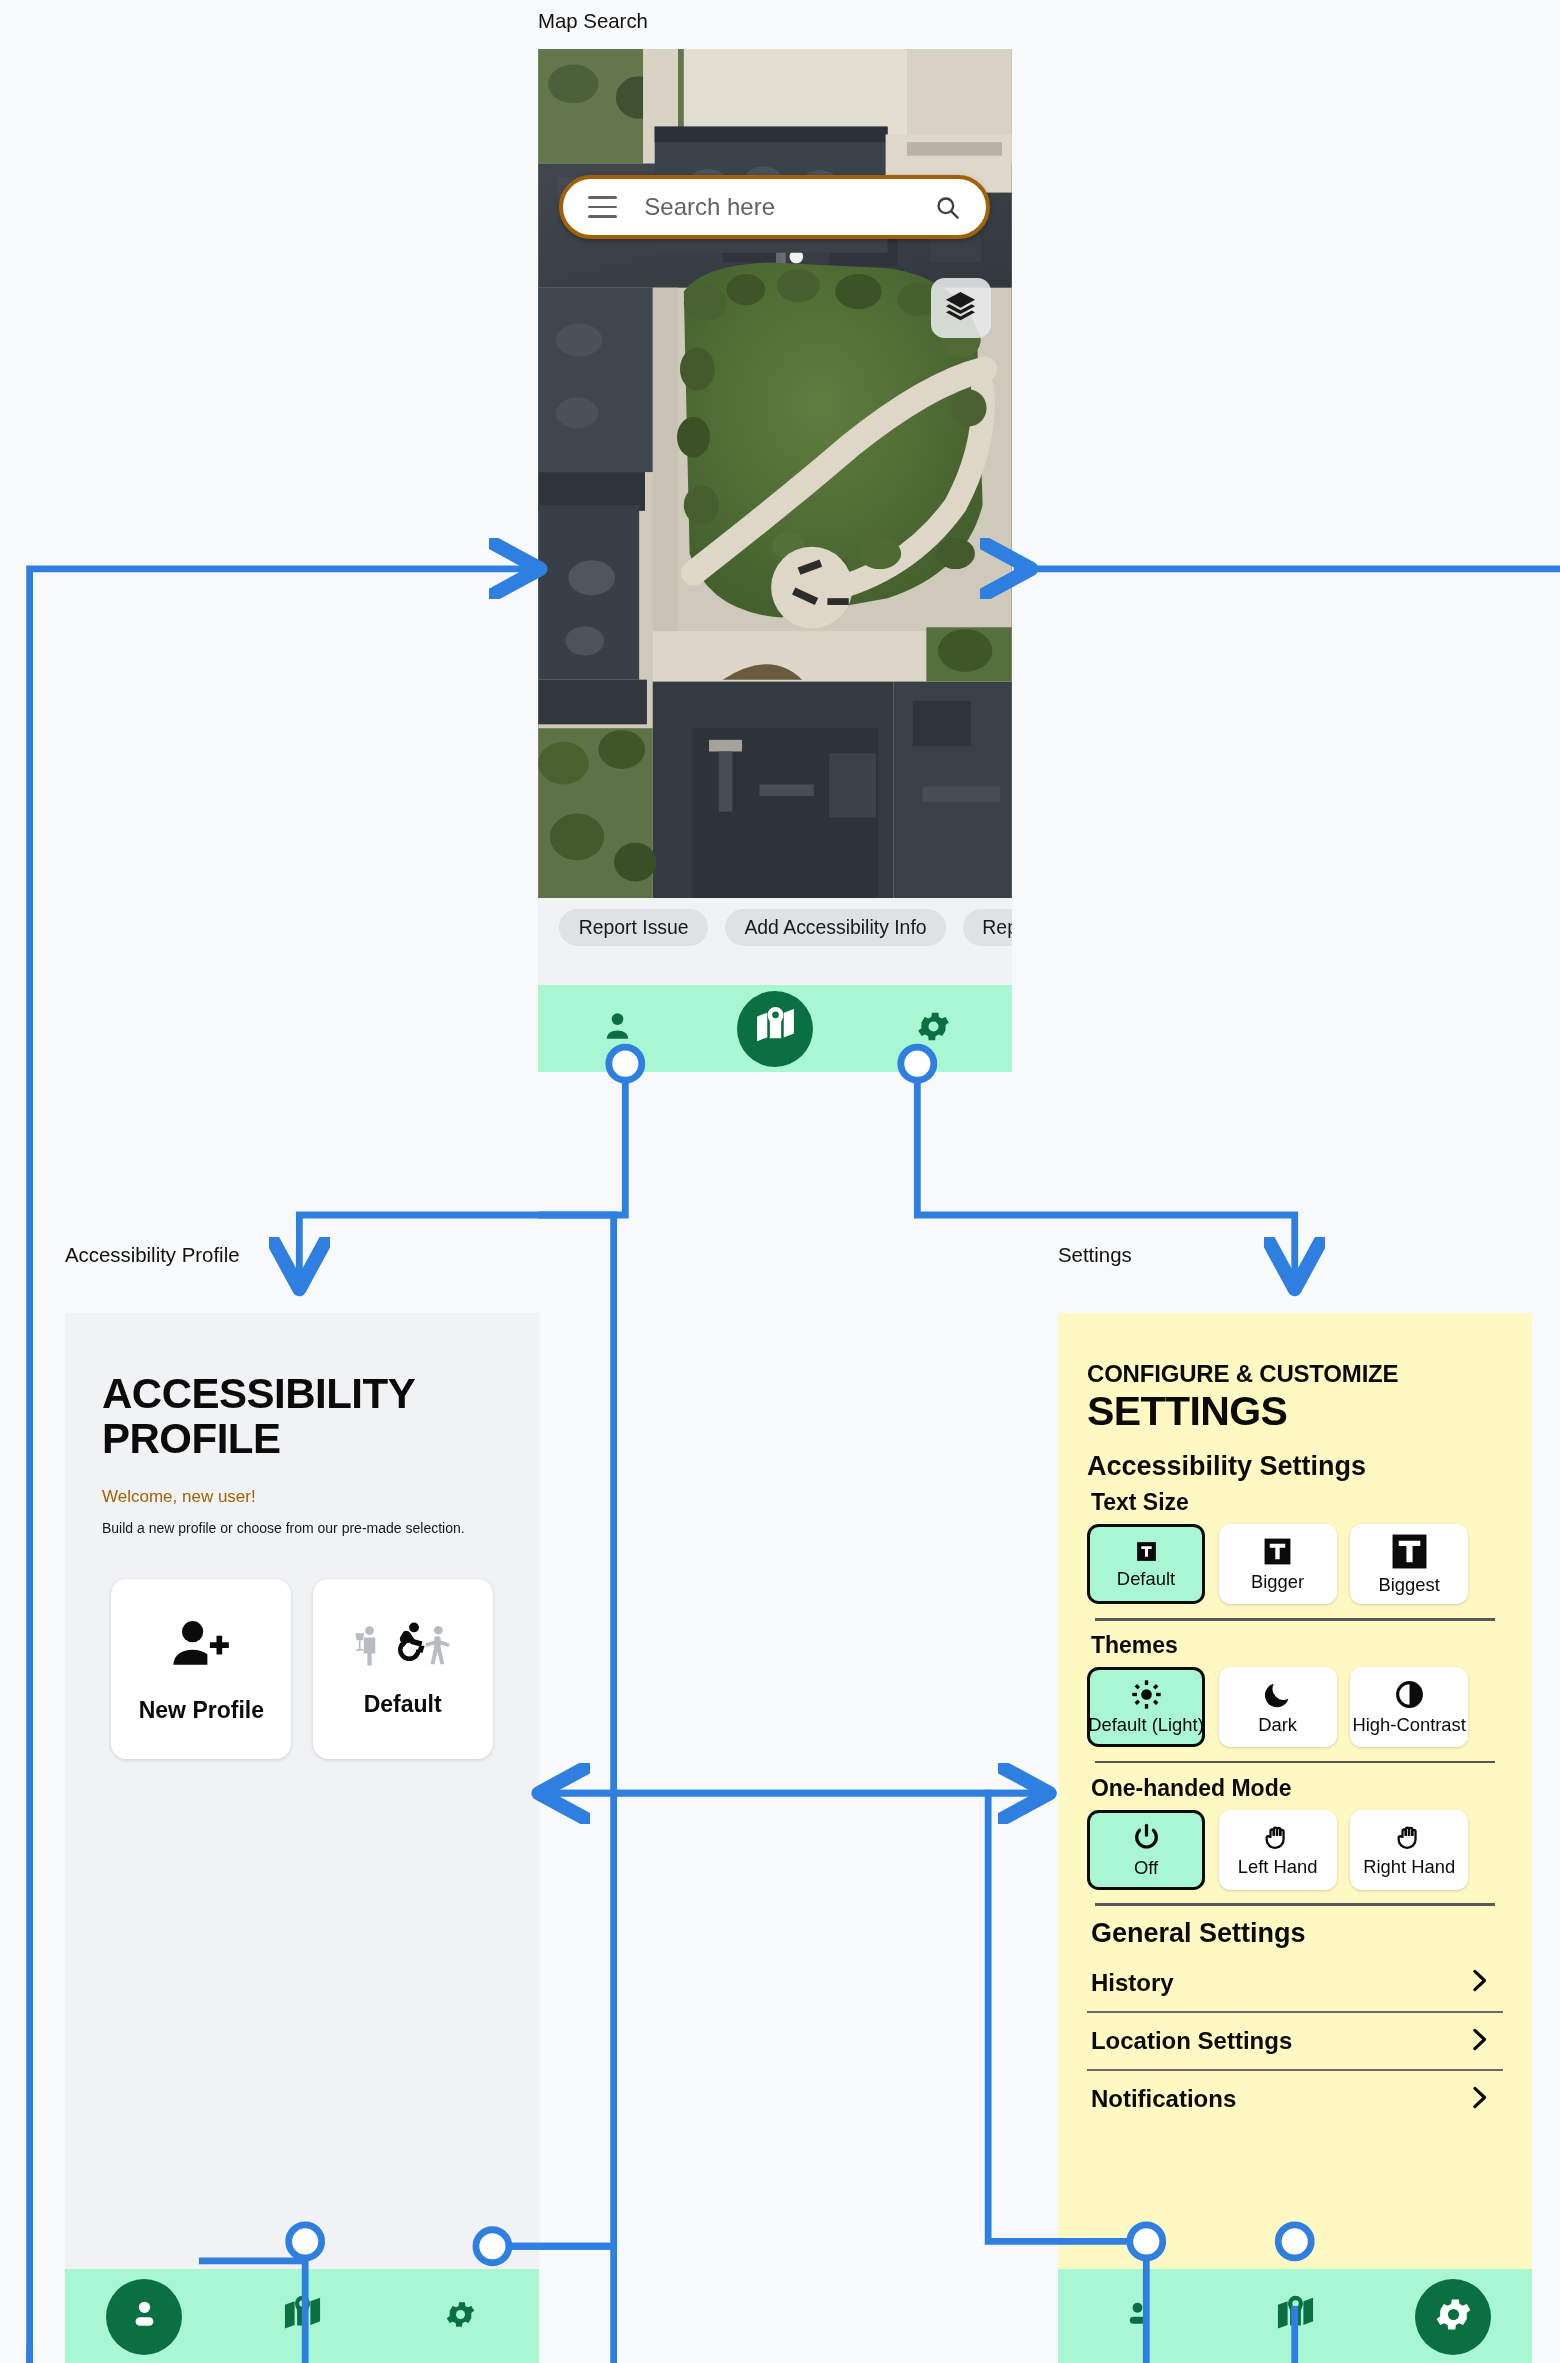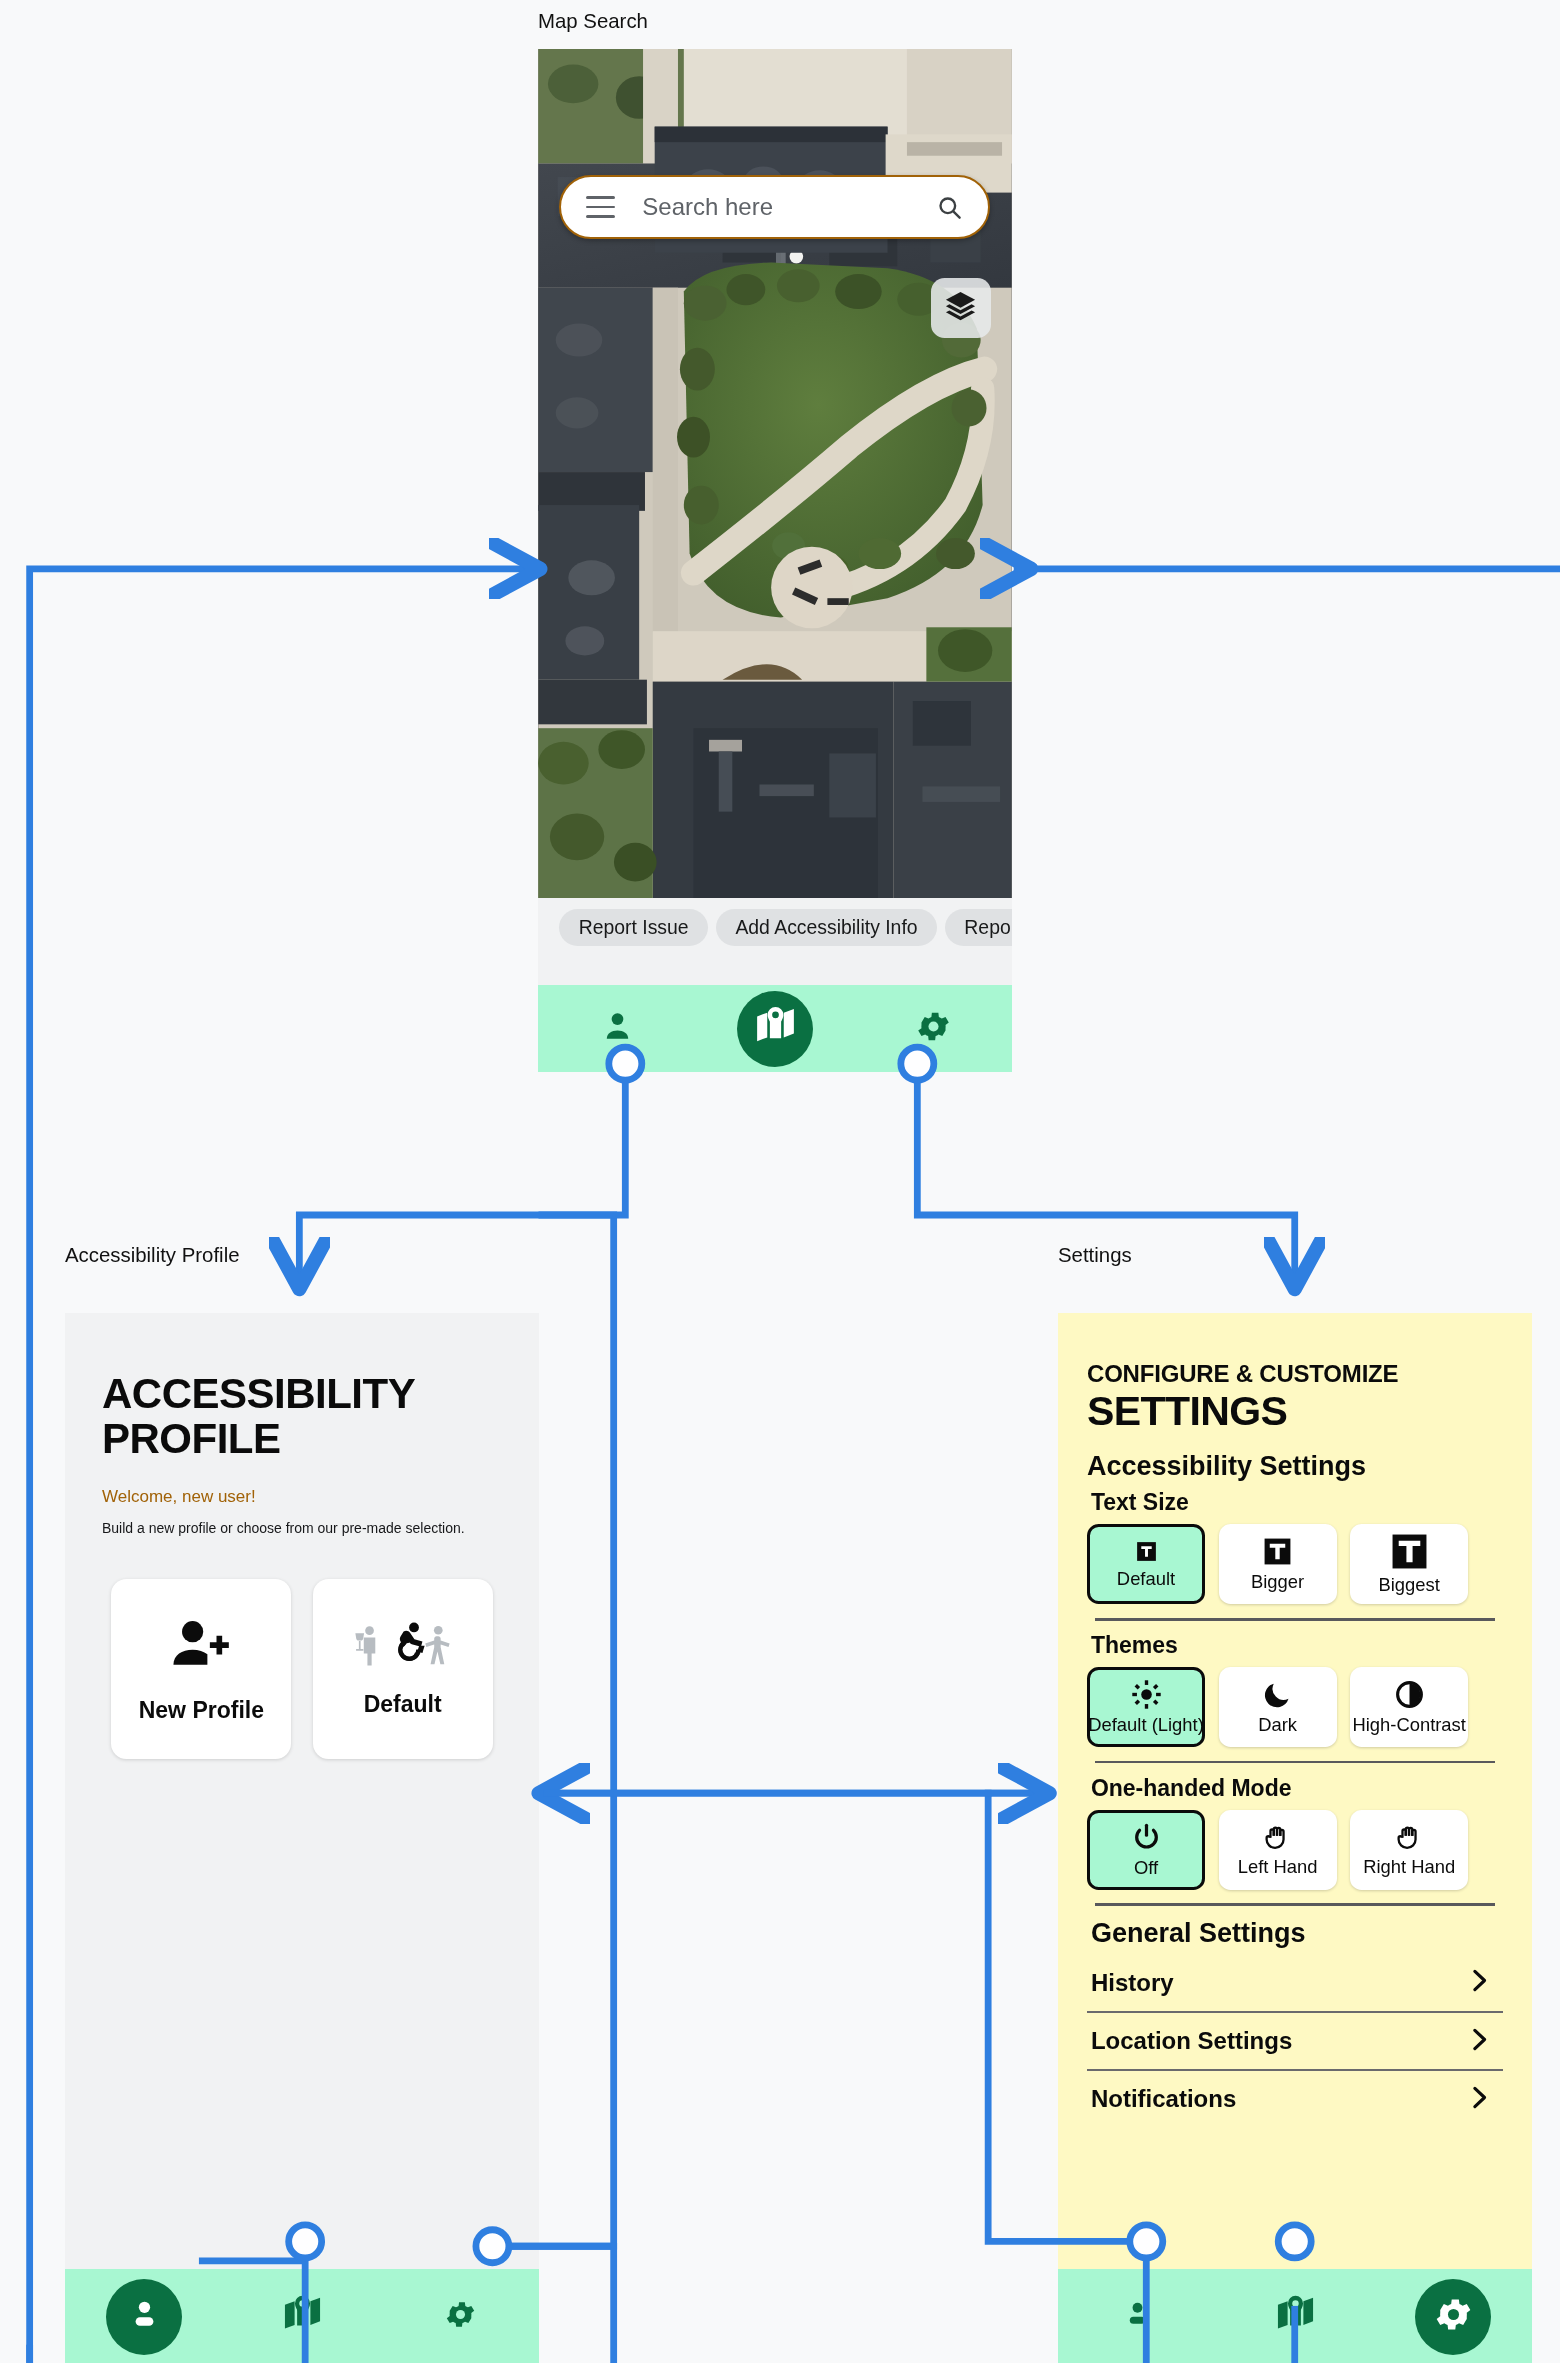--- a/index.html
+++ b/index.html
@@ -19,38 +19,38 @@
     font-family:"Liberation Sans", sans-serif;white-space:nowrap;
   }
 
   
   #map-phone{left:520px;top:49px;width:474px;height:1023px;background:#f1f2f3;}
   .map-canvas{position:absolute;left:0;top:0;width:474px;height:849px;overflow:hidden;background:#3c4148;}
   .map-canvas svg{position:absolute;left:0;top:0;}
 
   .search-pill{
     position:absolute;left:21.3px;top:126px;width:431px;height:64px;
-    background:#fff;border-radius:32px;border:2px solid #a16207;
+    background:#fff;border-radius:32px;border:4px solid #a16207;
     box-shadow:0 1.9px 5.8px rgba(0,0,0,.28);
     display:flex;align-items:center;padding:13px 25px;box-sizing:border-box;
   }
   .search-pill .hamb{width:29px;height:21.3px;display:flex;flex-direction:column;justify-content:space-between;flex:0 0 auto;}
   .search-pill .hamb i{display:block;height:2.9px;background:#5f6368;border-radius:1.9px;}
   .search-text{flex:1;margin-left:27px;font-size:24px;color:#5f6368;}
   .search-mag{flex:0 0 auto;width:27px;height:27px;}
 
   .layers-btn{
     position:absolute;right:21.3px;top:229px;width:60px;height:60px;
     background:rgba(231,233,235,.88);border-radius:13.6px;
     display:flex;align-items:center;justify-content:center;
   }
 
   .chips-row{
     position:absolute;left:0;top:849px;width:474px;height:59px;
-    background:#f1f2f3;display:flex;align-items:center;gap:8px;
+    background:#f1f2f3;display:flex;align-items:center;gap:17px;
     padding-left:21.3px;box-sizing:border-box;overflow:hidden;
   }
   .chip{
     background:#dfe1e3;border-radius:21.3px;height:37px;
     display:flex;align-items:center;padding:0 19.4px;
     font-size:19.4px;color:#18191a;white-space:nowrap;flex:0 0 auto;
   }
 
   
   .navbar{

